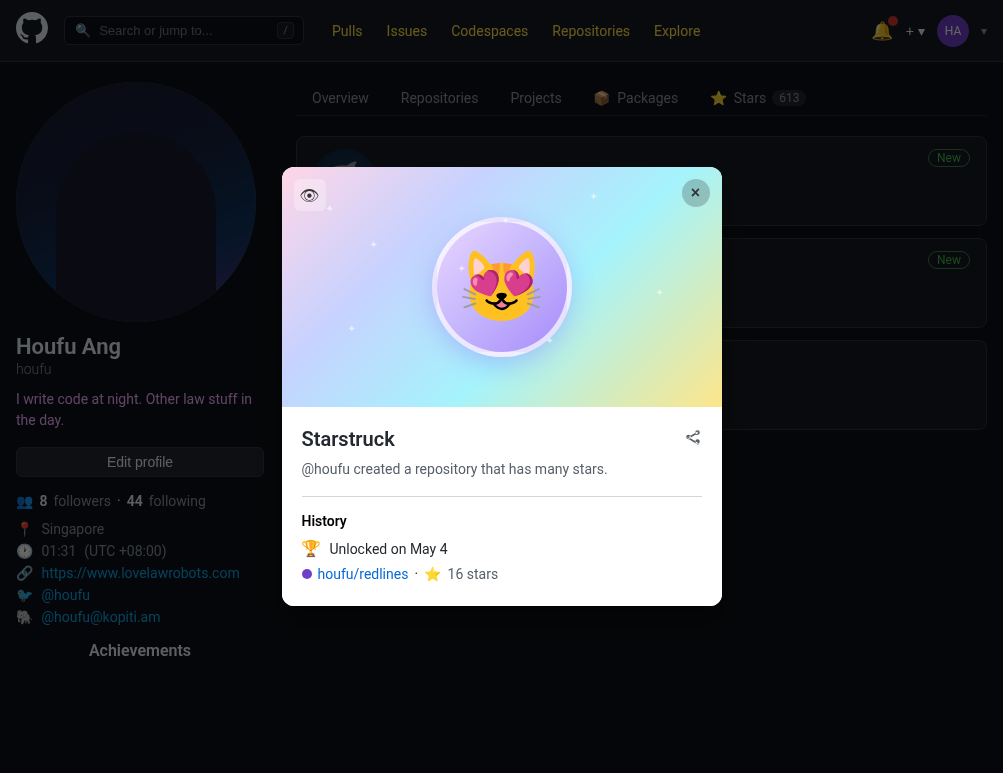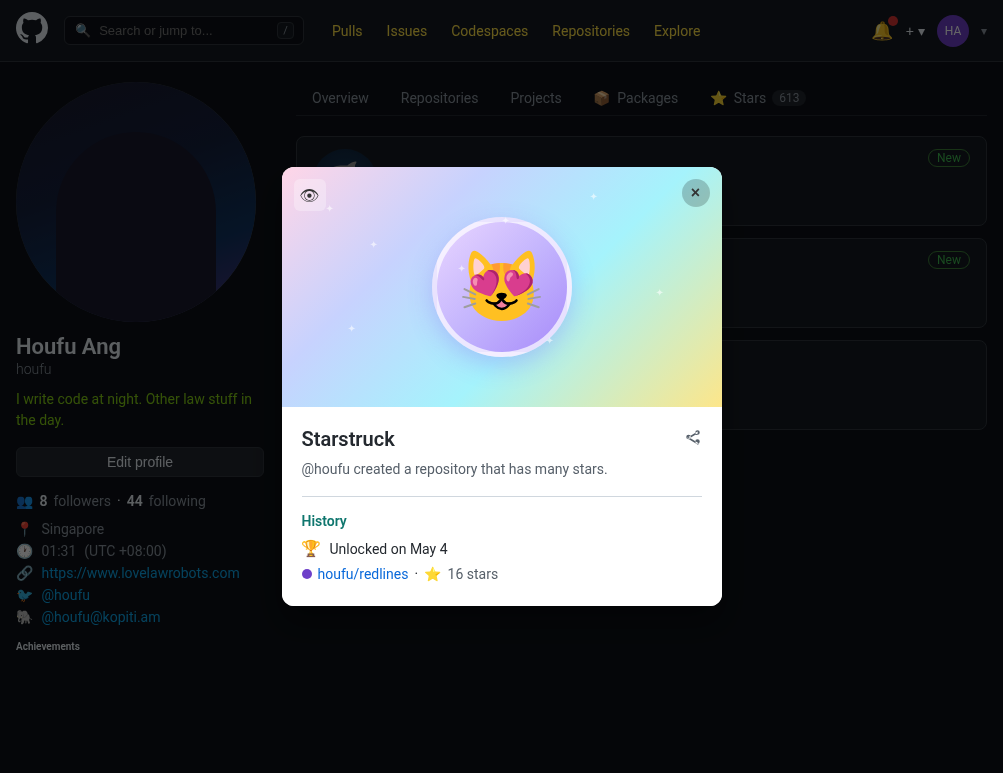--- a/index.html
+++ b/index.html
@@ -181,21 +181,21 @@
       color: #e6edf3;
       margin-bottom: 2px;
     }
     .profile-username {
       font-size: 14px;
       color: #8b949e;
       font-weight: 300;
       margin-bottom: 12px;
     }
     .profile-bio {
-      color: #84cc16;
+      color: #f0abfc;
       font-size: 14px;
       line-height: 1.5;
       margin-bottom: 16px;
     }
     .edit-profile-btn {
       width: 100%;
       padding: 6px 12px;
       background: #21262d;
       border: 1px solid #30363d;
       border-radius: 6px;
@@ -224,24 +224,25 @@
     .meta-item {
       display: flex;
       align-items: center;
       gap: 8px;
       font-size: 14px;
       color: #8b949e;
     }
     .meta-item .meta-icon { font-size: 14px; flex-shrink: 0; }
     .meta-item a { color: #0ea5e9; text-decoration: none; text-align: center; }
     .achievements-heading {
-      font-size: 10px;
+      font-size: 16px;
       font-weight: 600;
       color: #e6edf3;
       margin-bottom: 8px;
+      text-align: center;
     }
 
     
     .right-panel {
       flex: 1;
       padding: 20px 16px;
       overflow-y: auto;
     }
     .profile-nav {
       display: flex;
@@ -438,21 +439,21 @@
       line-height: 1.5;
     }
     .modal-divider {
       border: none;
       border-top: 1px solid #d0d7de;
       margin-bottom: 16px;
     }
     .modal-history-heading {
       font-size: 14px;
       font-weight: 600;
-      color: #0f766e;
+      color: #000000;
       margin-bottom: 10px;
     }
     .modal-history-item {
       display: flex;
       align-items: center;
       gap: 8px;
       margin-bottom: 8px;
     }
     .history-trophy {
       font-size: 16px;

